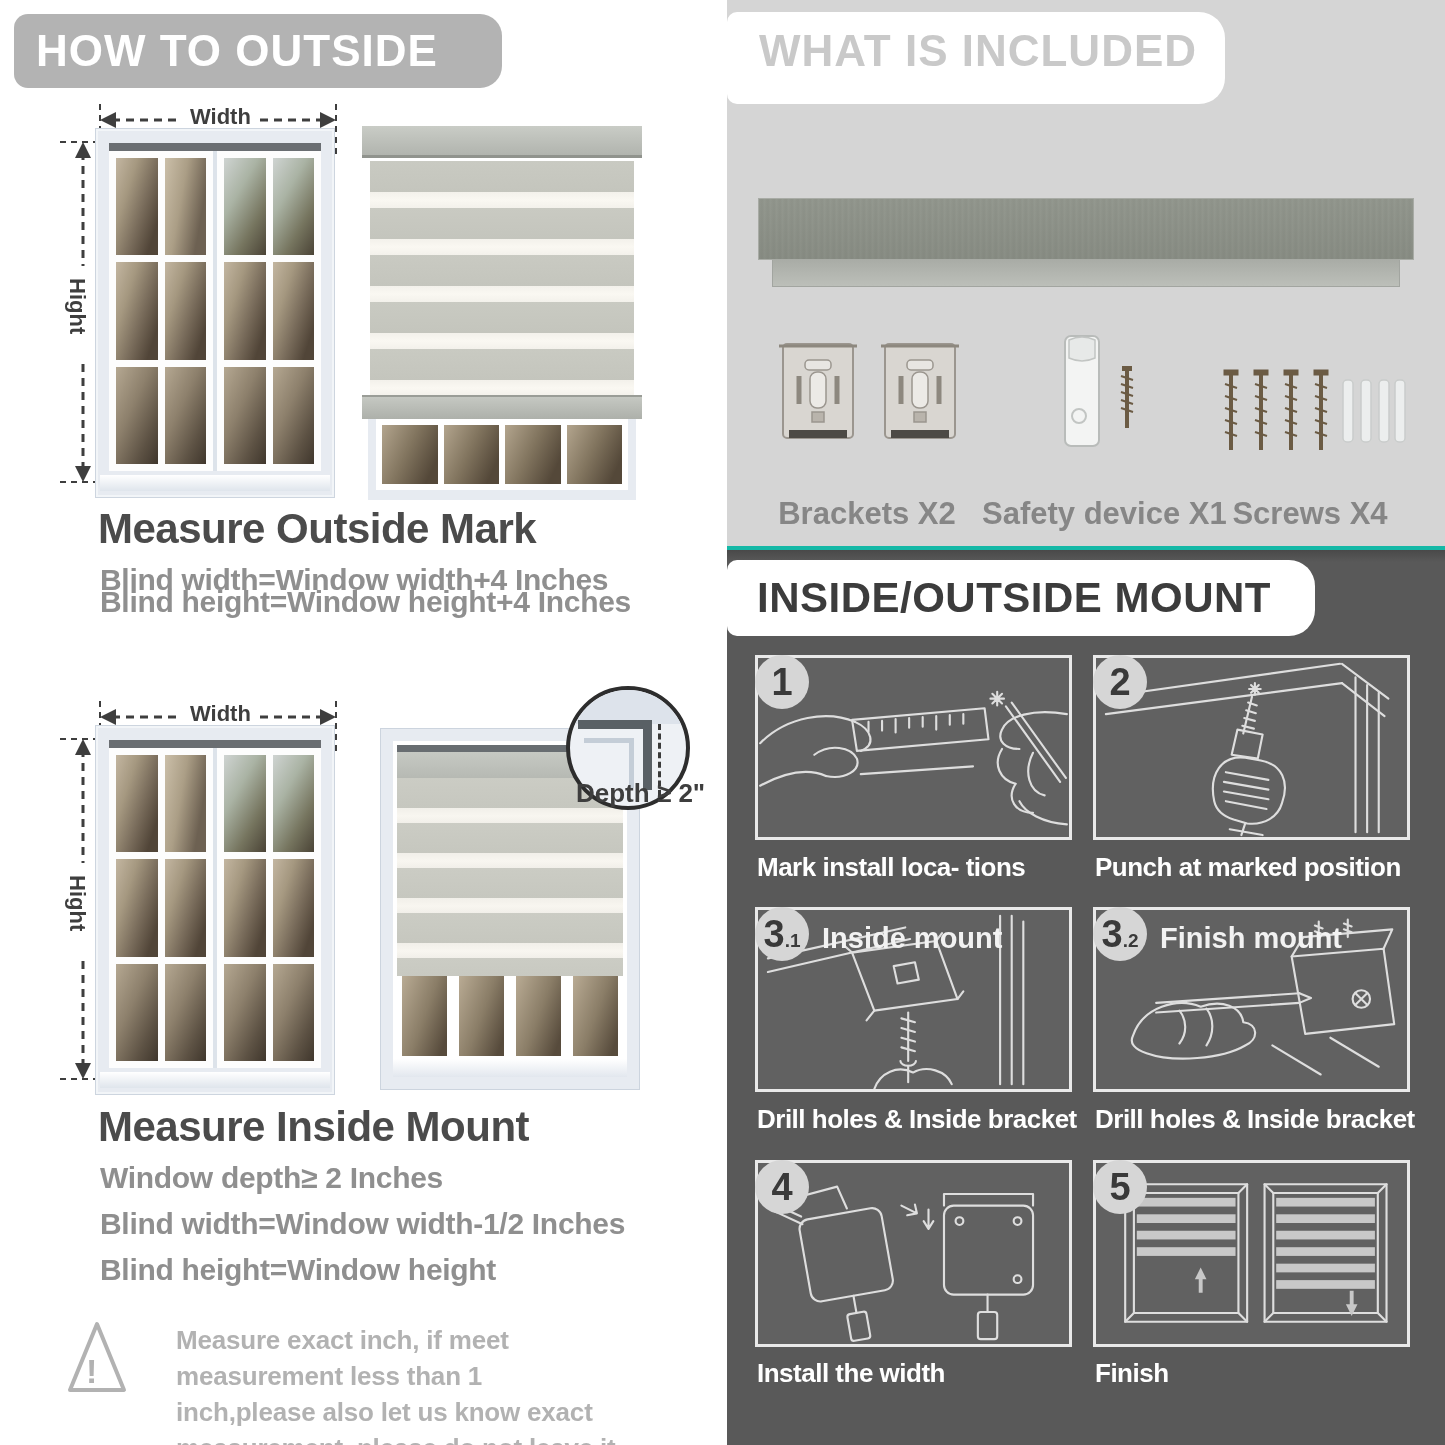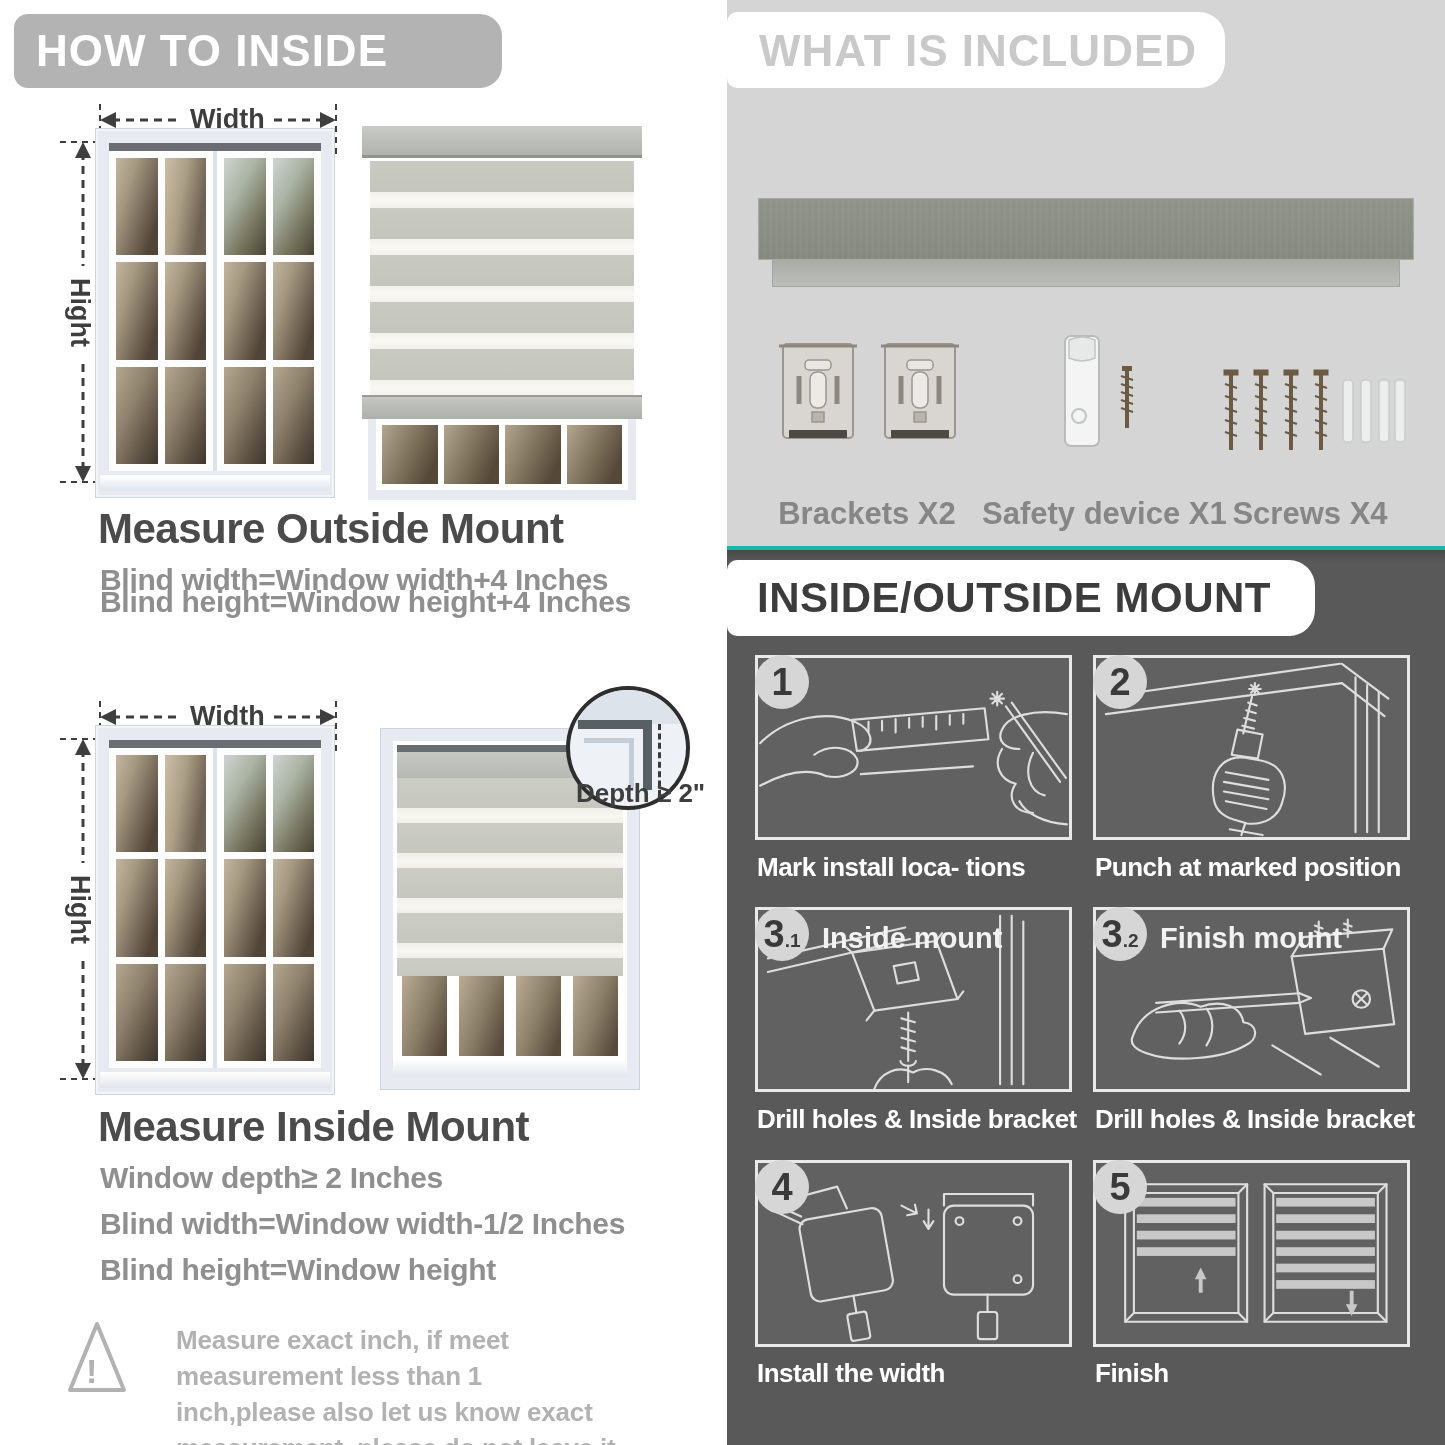--- a/index.html
+++ b/index.html
@@ -30,21 +30,21 @@
   .window .door.left-door { border-right:2px solid #dde3ea; }
   .window .door.right-door { border-left:2px solid #dde3ea; }
   .pane { background:linear-gradient(108deg,#c3b6a1 0%,#a59880 30%,#7a6d5c 58%,#514538 85%); }
   .door.right-door .pane:nth-child(1),
   .door.right-door .pane:nth-child(2) { background:linear-gradient(120deg,#cfd4d2 0%,#aab3a4 35%,#76755f 70%,#4a4336 100%); }
   .door.left-door .pane:nth-child(2) { background:linear-gradient(100deg,#cbbfa9 0%,#ab9e86 40%,#6d6152 80%); }
   .door .pane:nth-child(5), .door .pane:nth-child(6) { background:linear-gradient(115deg,#b5a892 0%,#8d806c 40%,#5d5244 75%,#3f362c 100%); }
   .window .sill { position:absolute; left:4px; right:4px; bottom:6px; height:16px; background:linear-gradient(#ffffff,#dfe5ec); }
 
   
-  .dim-label { position:absolute; font-size:27px; font-weight:bold; color:#3e3e3e; background:#ffffff; padding:0 6px; white-space:nowrap; }
+  .dim-label { position:absolute; font-size:22px; font-weight:bold; color:#3e3e3e; background:#ffffff; padding:0 6px; white-space:nowrap; }
   .hight-label { writing-mode:vertical-rl; background:#ffffff; padding:6px 0; }
 
   
   .blind-cassette { position:absolute; left:0; right:0; top:0; height:32px;
     background:linear-gradient(#c9ccc6,#b1b4ae); border-bottom:3px solid #90938d; }
   .blind-fabric { position:absolute; left:8px; right:8px; top:35px;
     background:repeating-linear-gradient(180deg,#c9cac2 0px,#c4c5bd 31px,#f3f1eb 31px,#faf8f2 39px,#f3f1eb 47px);
   }
   .blind-rail { position:absolute; left:0; right:0; height:24px;
     background:linear-gradient(#c5c8c2,#adb0aa); border-top:2px solid #9a9d97; }
@@ -76,21 +76,21 @@
 
   
   #warning-text { left:176px; top:1322px; width:452px; font-size:26px; font-weight:bold;
     color:#b2b2b2; line-height:36px; letter-spacing:-0.2px; }
   #warning-icon { left:66px; top:1318px; width:62px; height:80px; }
   #warning-mark { left:86px; top:1352px; font-size:34px; font-weight:bold; color:#b2b2b2; }
 
   
   #right-top { left:727px; top:0; width:718px; height:546px; background:#d5d5d5; }
   #included-header {
-    position:absolute; left:0; top:12px; width:498px; height:76px; background:#ffffff;
+    position:absolute; left:0; top:12px; width:498px; height:92px; background:#ffffff;
     border-radius:10px 26px 26px 10px; color:#c9c9c9; font-size:44px; font-weight:bold;
     letter-spacing:1px; line-height:78px; padding-left:32px; white-space:nowrap;
   }
   #product-label { position:absolute; left:0; top:138px; width:100%; text-align:center;
     font-size:33px; font-weight:bold; color:#585858; }
   #rail-main { position:absolute; left:31px; top:198px; width:656px; height:62px;
     background:repeating-linear-gradient(90deg,#c0c3bd 0px,#babdb7 3px,#c3c6c0 6px),linear-gradient(#c2c5bf,#b5b8b2);
     background-blend-mode:multiply; border:1px solid #a8aba5; }
   #rail-lip { position:absolute; left:45px; top:260px; width:628px; height:27px;
     background:linear-gradient(#a9aca6,#bcbfb9); border:1px solid #a2a5a0; border-top:none; }
@@ -111,21 +111,21 @@
   .step-badge .badge-num { font-size:38px; font-weight:bold; }
   .step-badge .badge-sub { font-size:19px; font-weight:bold; }
   .step-title { position:absolute; left:64px; top:12px; font-size:29px; font-weight:bold; color:#f2f2f2; white-space:nowrap; }
   .step-caption { position:absolute; width:330px; font-size:26px; font-weight:bold; color:#ffffff; letter-spacing:-0.5px; white-space:nowrap; }
   .step-svg { position:absolute; left:0; top:0; width:100%; height:100%; }
   .sketch { stroke:#dedede; stroke-width:2.2; fill:none; stroke-linecap:round; stroke-linejoin:round; }
 </style>
 </head>
 <body>
 
-<div id="left-header" class="abs">HOW TO INSIDE</div>
+<div id="left-header" class="abs">HOW TO OUTSIDE</div>
 
 <div class="abs" style="left:92px; top:104px; width:252px; height:50px;">
   <svg width="252" height="50" viewBox="0 0 252 50">
     <line x1="8" y1="0" x2="8" y2="50" stroke="#3e3e3e" stroke-width="2" stroke-dasharray="6,5"></line>
     <line x1="244" y1="0" x2="244" y2="50" stroke="#3e3e3e" stroke-width="2" stroke-dasharray="6,5"></line>
     <line x1="20" y1="16" x2="86" y2="16" stroke="#3e3e3e" stroke-width="3" stroke-dasharray="8,6"></line>
     <line x1="168" y1="16" x2="232" y2="16" stroke="#3e3e3e" stroke-width="3" stroke-dasharray="8,6"></line>
     <polygon points="8,16 24,8 24,24" fill="#3e3e3e"></polygon>
     <polygon points="244,16 228,8 228,24" fill="#3e3e3e"></polygon>
   </svg>
@@ -174,21 +174,21 @@
   <div class="mini-window" style="left:6px; right:6px; top:293px; height:81px;">
     <div class="mw-in">
       <div class="mw-pane"></div>
       <div class="mw-pane"></div>
       <div class="mw-pane"></div>
       <div class="mw-pane"></div>
     </div>
   </div>
 </div>
 
-<div class="section-title abs" style="left:98px; top:505px;">Measure Outside Mount</div>
+<div class="section-title abs" style="left:98px; top:505px;">Measure Outside Mark</div>
 <div class="formula abs" style="left:100px; top:563px;">Blind width=Window width+4 Inches</div>
 <div class="formula abs" style="left:100px; top:585px;">Blind height=Window height+4 Inches</div>
 
 <div class="abs" style="left:92px; top:701px; width:252px; height:50px;">
   <svg width="252" height="50" viewBox="0 0 252 50">
     <line x1="8" y1="0" x2="8" y2="50" stroke="#3e3e3e" stroke-width="2" stroke-dasharray="6,5"></line>
     <line x1="244" y1="0" x2="244" y2="50" stroke="#3e3e3e" stroke-width="2" stroke-dasharray="6,5"></line>
     <line x1="20" y1="16" x2="86" y2="16" stroke="#3e3e3e" stroke-width="3" stroke-dasharray="8,6"></line>
     <line x1="168" y1="16" x2="232" y2="16" stroke="#3e3e3e" stroke-width="3" stroke-dasharray="8,6"></line>
     <polygon points="8,16 24,8 24,24" fill="#3e3e3e"></polygon>

